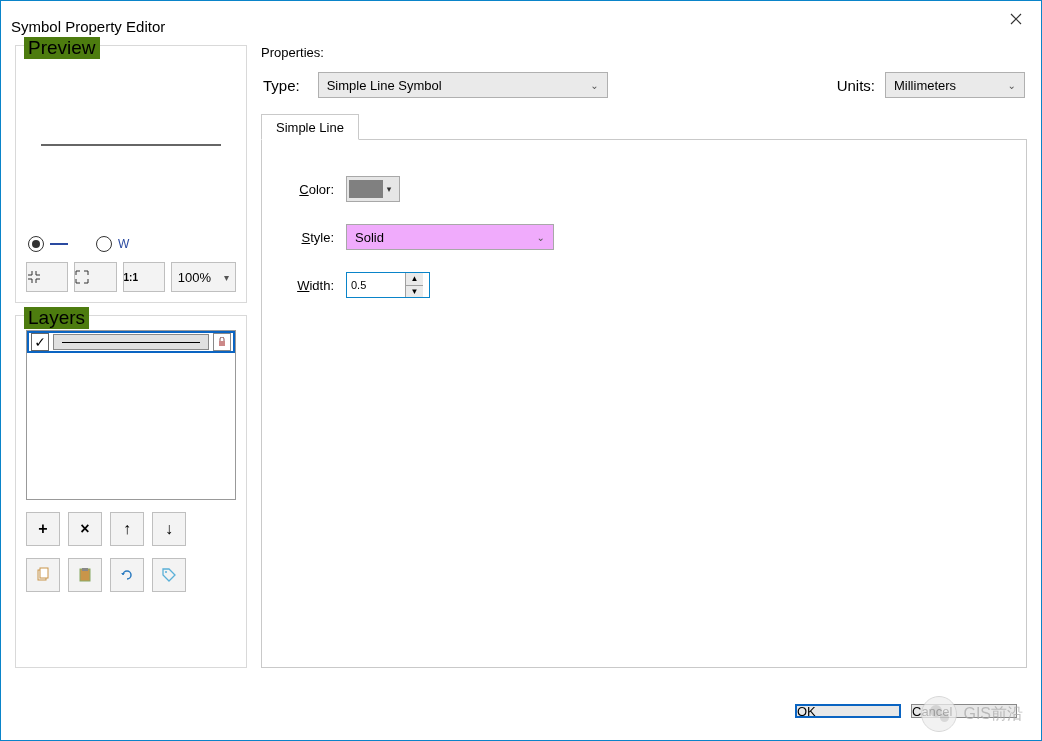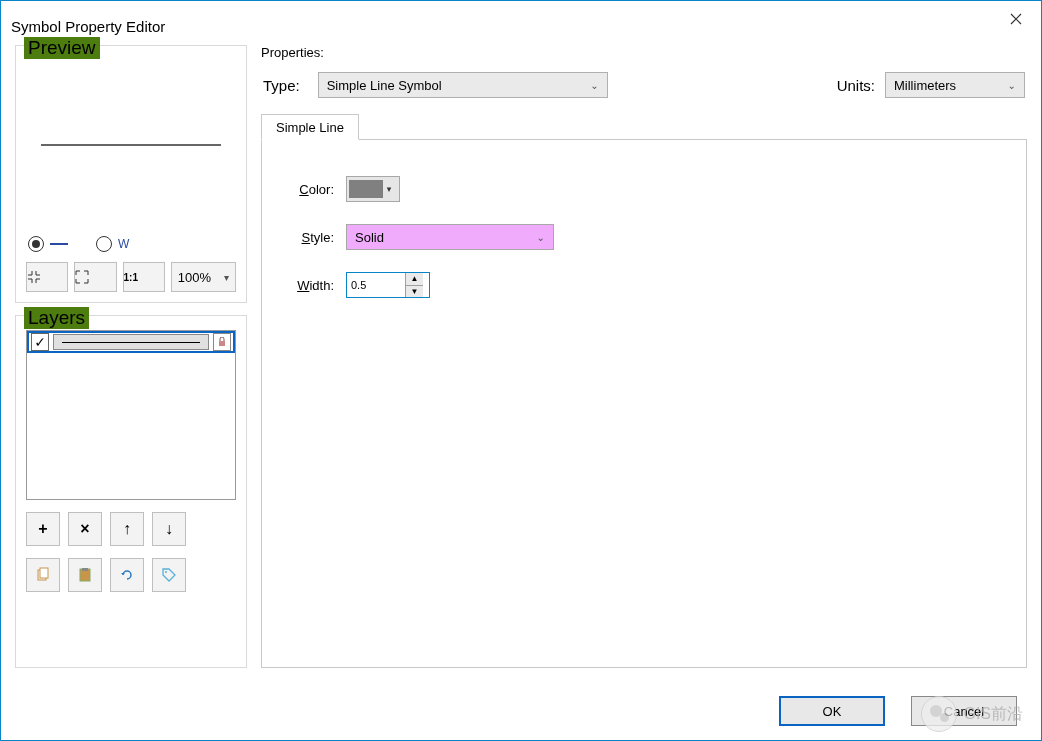--- a/index.html
+++ b/index.html
@@ -46,21 +46,21 @@
   .color-btn { width:54px; height:26px; border:1px solid #a8a8a8; background:#e6e6e6; display:flex; align-items:center; padding:2px; }
   .color-swatch { width:34px; height:18px; background:#808080; }
   .color-arrow { width:12px; text-align:center; font-size:9px; color:#333; }
   .style-combo { width:208px; height:26px; border:1px solid #a8a8a8; background:#f0abfc; display:flex; align-items:center; padding:0 8px; justify-content:space-between;}
   .width-spin { width:84px; height:26px; border:1px solid #0a84c9; display:flex; background:#fff; }
   .width-spin input { border:none; outline:none; width:58px; padding:0 4px; font-size:11px; }
   .spin-btns { width:18px; display:flex; flex-direction:column; border-left:1px solid #a0a0a0;}
   .spin-btns div { flex:1; background:#eaeaea; display:flex; align-items:center; justify-content:center; font-size:8px; border-bottom:1px solid #a0a0a0;}
   .spin-btns div:last-child{border-bottom:none;}
   .footer { position:absolute; bottom:0; left:0; right:0; height:58px; display:flex; align-items:center; justify-content:flex-end; padding:0 24px; gap:10px; }
-  .dlg-btn { width:106px; height:30px; border:1px solid #888; background:#e8e8e8; font-size:13px; display:flex; align-items:center; justify-content:center;margin-left:16px;}
+  .dlg-btn { width:106px; height:14px; border:1px solid #888; background:#e8e8e8; font-size:13px; display:flex; align-items:center; }
   .dlg-btn.primary { border:2px solid #0a64c2; background:#e8e8e8;}
   .chev { font-size:10px; color:#555; }
   .underline-first::first-letter { text-decoration: underline; }
   .watermark { position:absolute; right:18px; bottom:8px; display:flex; align-items:center; gap:6px; opacity:0.75; pointer-events:none;}
   .wm-ico { width:36px; height:36px; border-radius:50%; background:#eee; border:1px solid #ccc; position:relative;}
   .wm-ico::before{content:""; position:absolute; width:12px;height:12px;background:#ccc;border-radius:50%; top:8px; left:8px;}
   .wm-ico::after{content:""; position:absolute; width:9px;height:9px;background:#ccc;border-radius:50%; top:16px; left:18px;}
   .wm-text { font-size:16px; color:#aaa; font-weight:500;}
 </style>
 </head>

